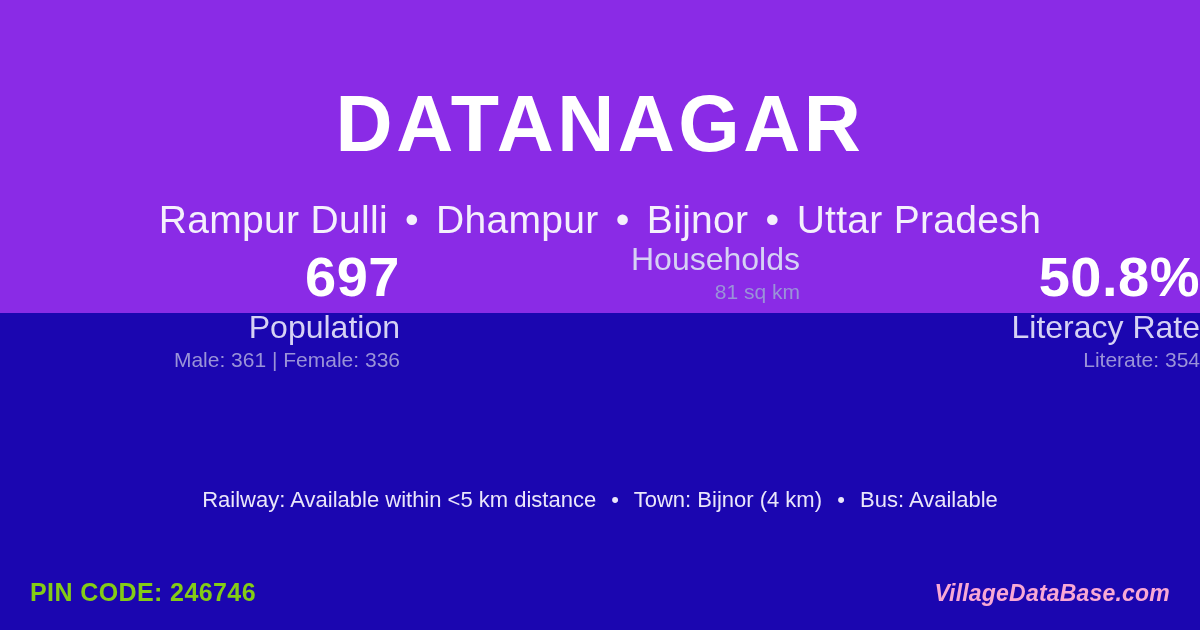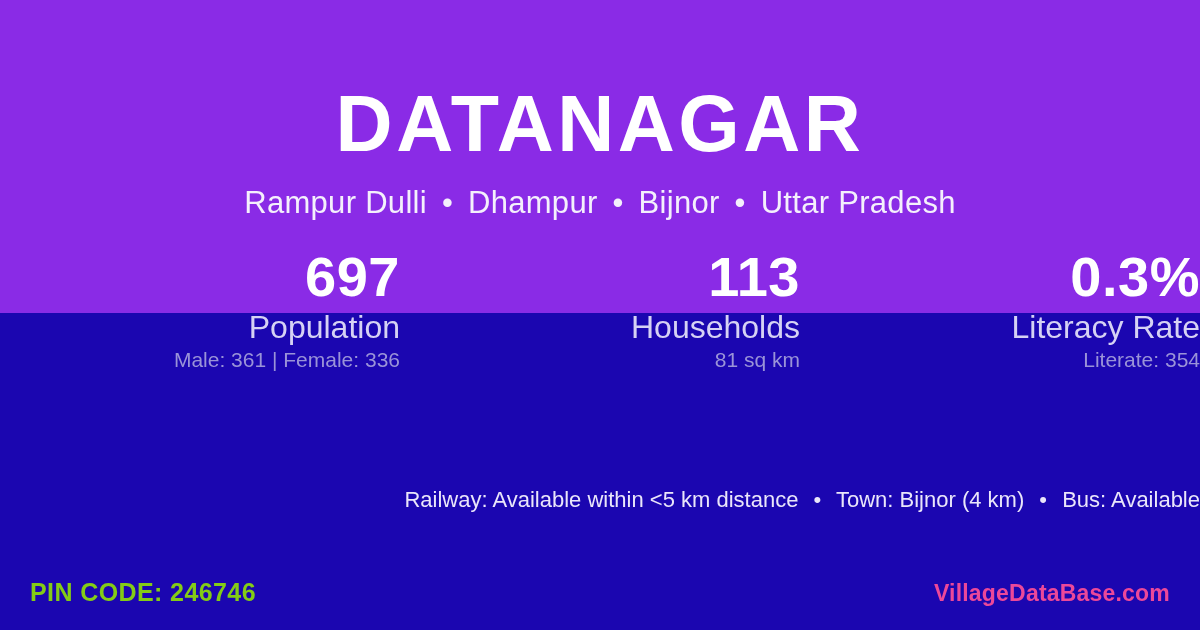--- a/index.html
+++ b/index.html
@@ -43,25 +43,25 @@
     font-size:79px;
     font-weight:bold;
     letter-spacing:3.5px;
     line-height:1;
     white-space:nowrap;
   }
 
   
   #subtitle {
     position:absolute;
-    left:0; top:186px;
+    left:0; top:199px;
     width:1200px;
     text-align:center;
     color:#F4F0FC;
-    font-size:31px;
+    font-size:39px;
     font-weight:normal;
     letter-spacing:0.3px;
     line-height:1.1;
     white-space:nowrap;
   }
   #subtitle .sep { padding:0 6px; }
 
   
   #stats {
     position:absolute;
@@ -96,21 +96,21 @@
     font-weight:normal;
     line-height:20px;
     white-space:nowrap;
   }
 
   
   #infra {
     position:absolute;
     left:0; top:485px;
     width:1200px;
-    text-align:right;
+    text-align:center;
     color:#EAE6FA;
     font-size:22px;
     font-weight:normal;
     line-height:30px;
     white-space:nowrap;
   }
   #infra .sep { padding:0 9px; }
 
   
   #pin-code {
@@ -119,26 +119,27 @@
     color:#84cc16;
     font-size:25px;
     font-weight:bold;
     letter-spacing:0.4px;
     line-height:34px;
     white-space:nowrap;
   }
   #brand {
     position:absolute;
     right:30px; top:577px;
-    color:#ec4899;
+    color:#f9a8d4;
     font-size:23px;
     font-weight:bold;
     letter-spacing:0.2px;
     line-height:32px;
     white-space:nowrap;
+    font-style:italic;
   }
 </style>
 </head>
 <body>
 
 <div id="card">
 
   <div id="purple-band"></div>
 
   <div id="title">DATANAGAR</div>
@@ -155,27 +156,26 @@
 
   <div id="stats">
 
     <div class="stat">
       <div class="stat-value">697</div>
       <div class="stat-label">Population</div>
       <div class="stat-sub">Male: 361 | Female: 336</div>
     </div>
 
     <div class="stat">
-      <div class="stat-value">113</div>
       <div class="stat-label">Households</div>
       <div class="stat-sub">81 sq km</div>
     </div>
 
     <div class="stat">
-      <div class="stat-value">0.3%</div>
+      <div class="stat-value">50.8%</div>
       <div class="stat-label">Literacy Rate</div>
       <div class="stat-sub">Literate: 354</div>
     </div>
 
   </div>
 
   <div id="infra">
     <span>Railway: Available within &lt;5 km distance</span>
     <span class="sep">•</span>
     <span>Town: Bijnor (4 km)</span>

